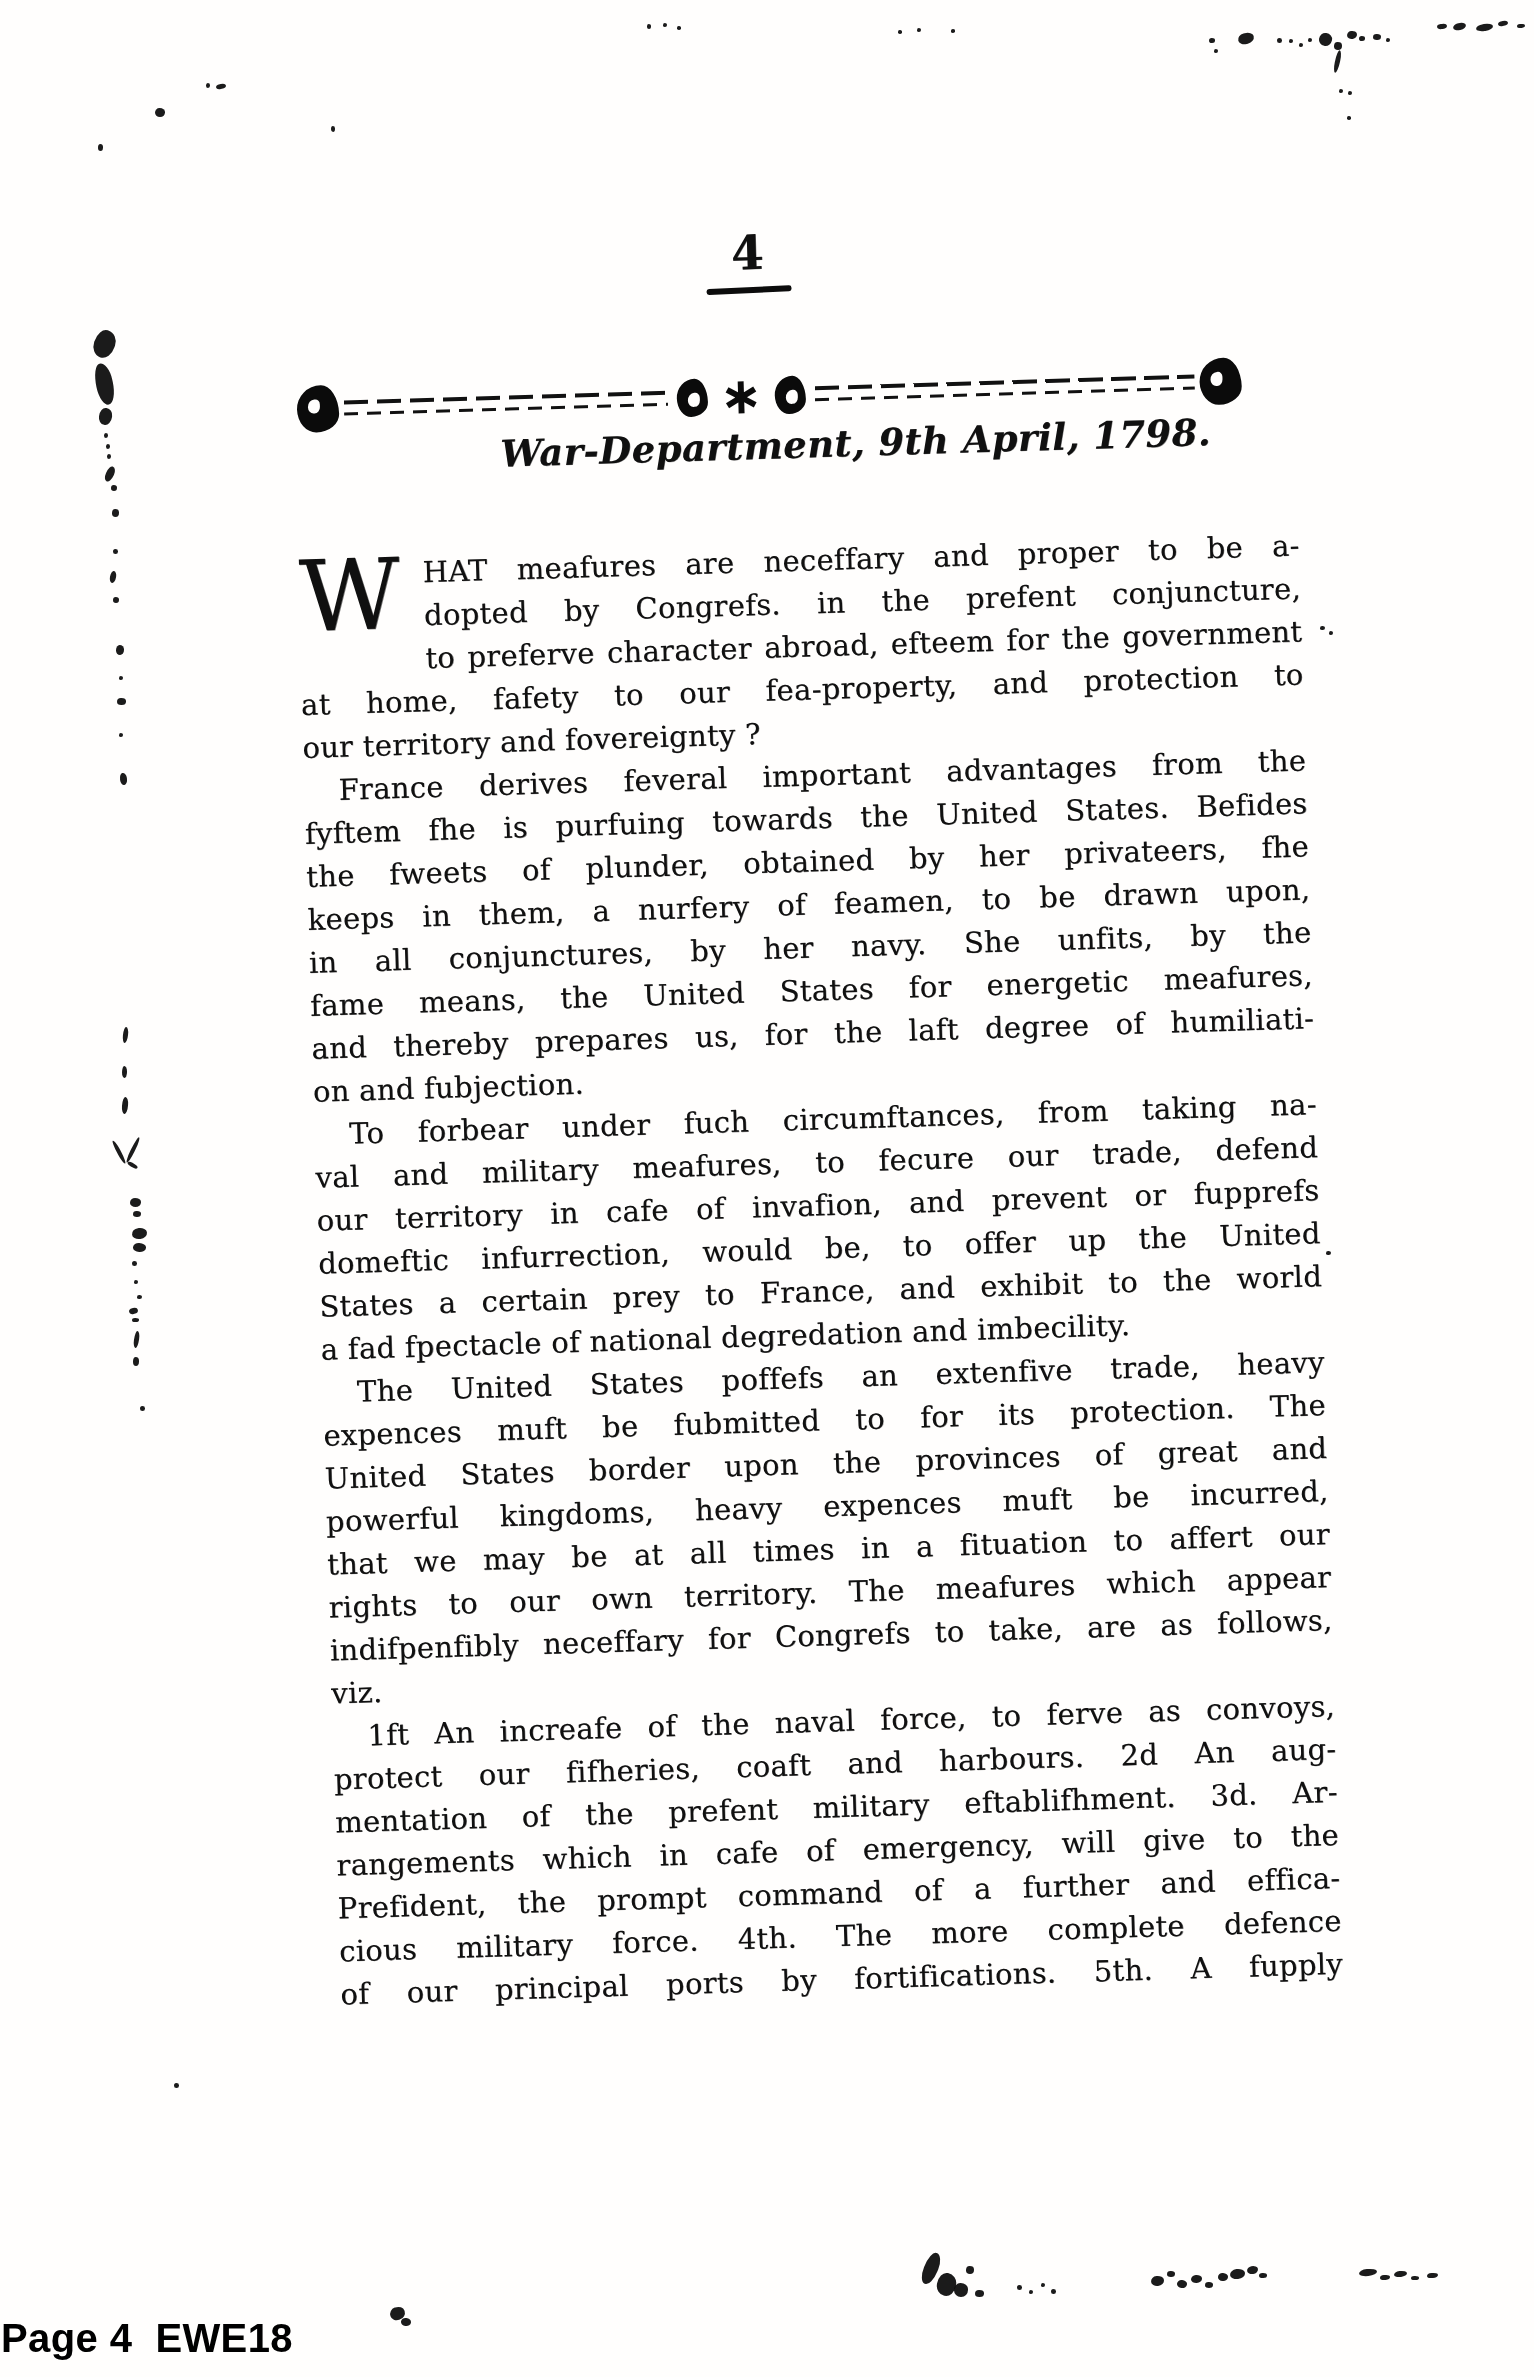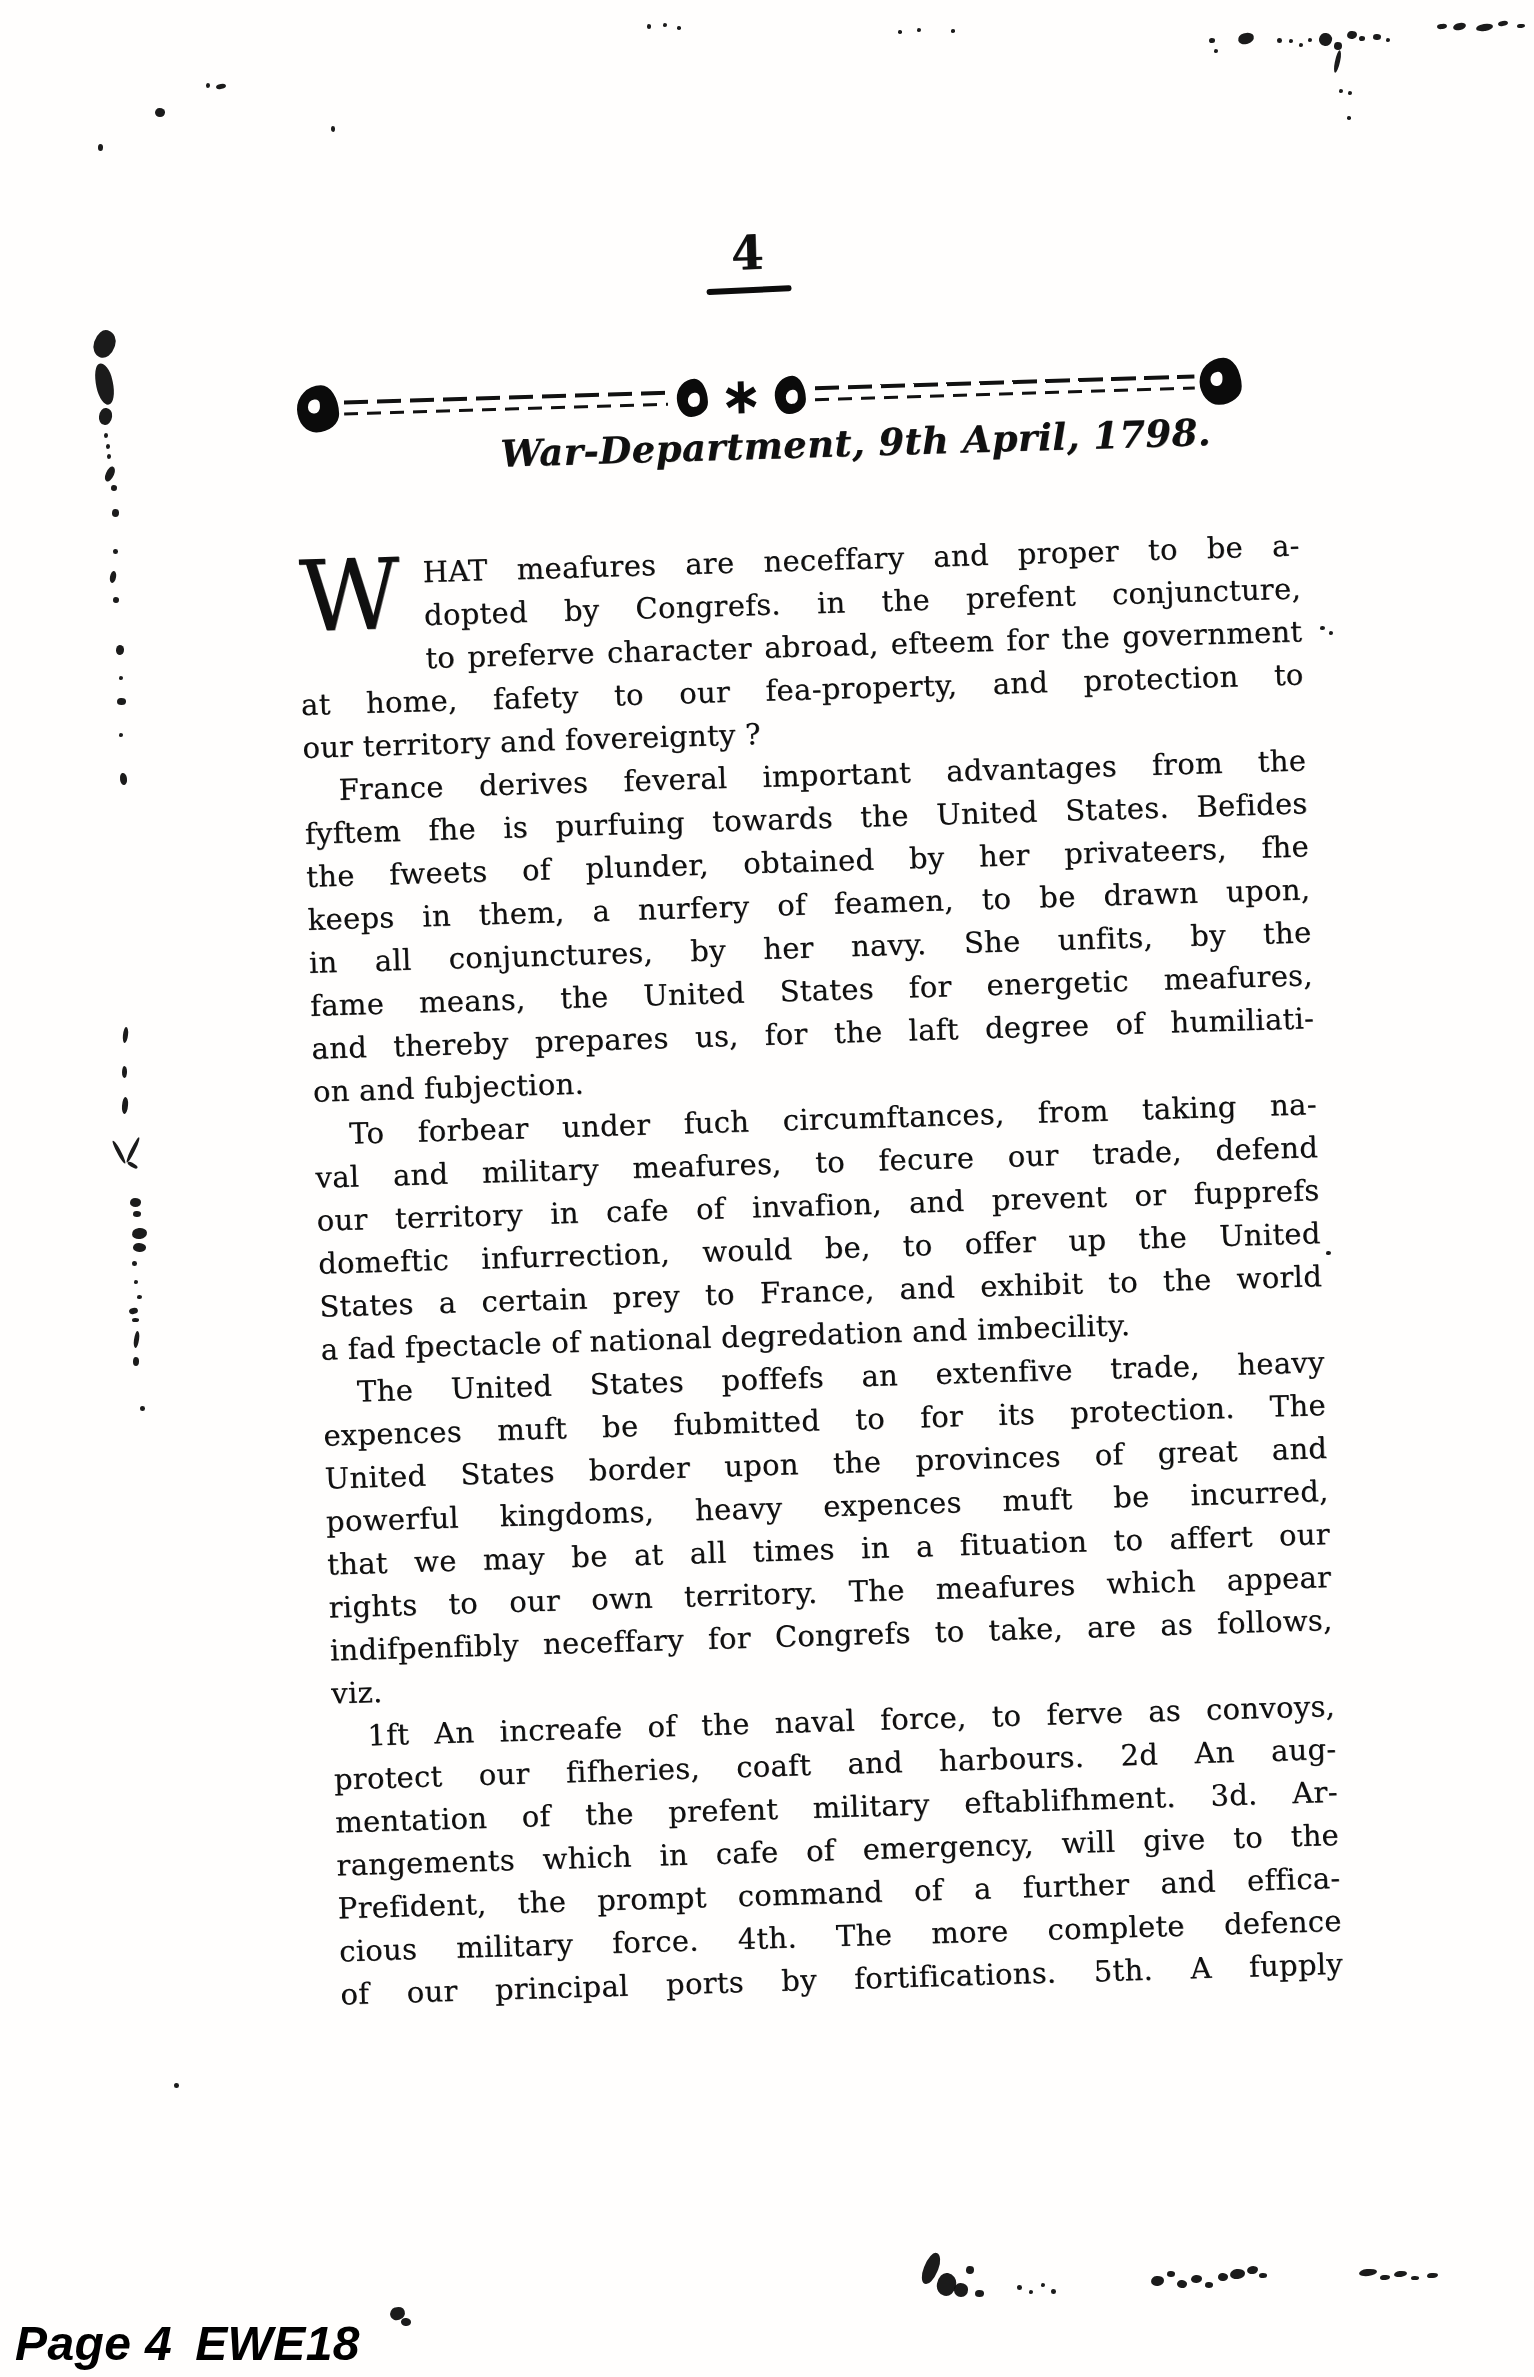--- a/index.html
+++ b/index.html
@@ -8,25 +8,24 @@
     background: #ffffff;
     position: relative;
     overflow: hidden;
     font-family: "DejaVu Serif", serif;
     color: #101010;
   }
   #page { position: absolute; inset: 0; background: #fffefd; }
 
   
   #footer {
-    position: absolute; left: 15px; top: 2316px;
+    position: absolute; left: 1px; top: 2316px;
     font-family: "Liberation Sans", sans-serif;
-    font-size: 48px; font-weight: 700; color: #000;
+    font-size: 40px; font-weight: 700; color: #000;
     letter-spacing: 0.4px;
-    font-style: italic;
   }
   #footer .gap { display: inline-block; width: 23px; }
 
   
   #scan-content {
     position: absolute; inset: 0;
     transform: rotate(-1.75deg);
     transform-origin: 50% 50%;
   }
 

